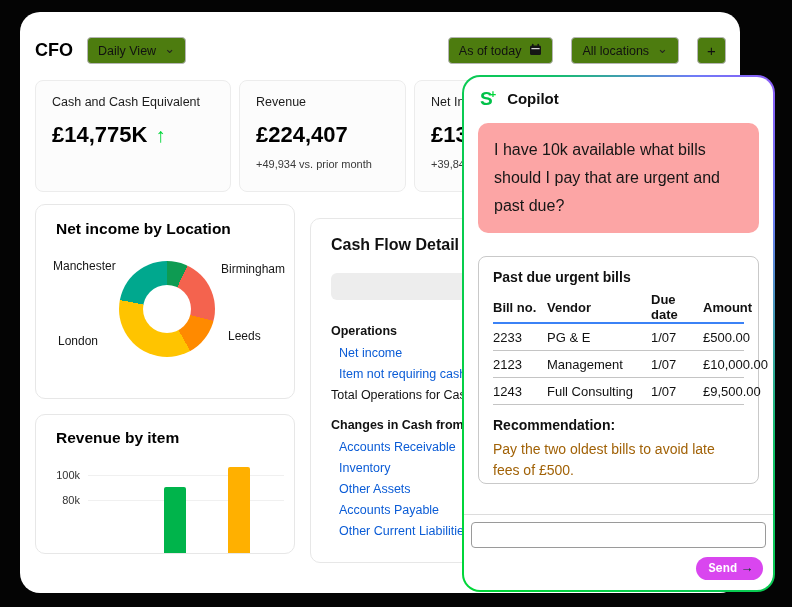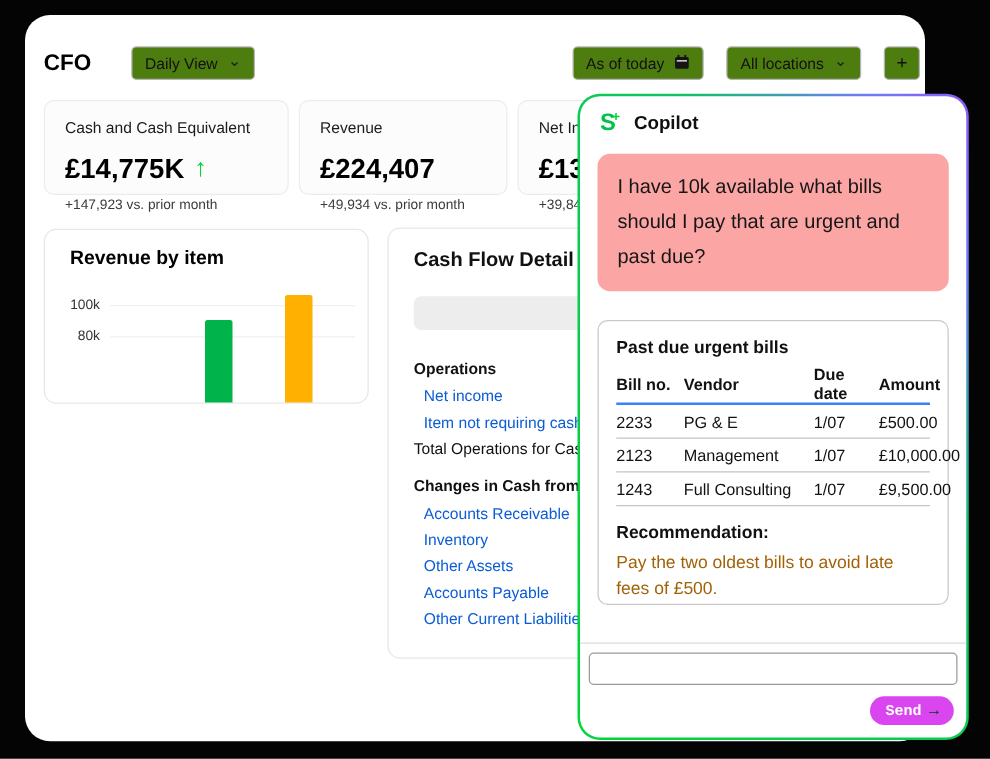--- a/index.html
+++ b/index.html
@@ -8,35 +8,35 @@
     width:792px; height:607px; position:relative; overflow:hidden;
     background:#040404;
     font-family:"Liberation Sans", sans-serif; color:#111;
   }
 
   
   .dashboard {
     position:absolute; left:20px; top:12px; width:720px; height:581px;
     background:#ffffff; border-radius:20px; overflow:hidden;
   }
-  .topbar { display:flex; align-items:center; gap:32px; padding:25px 4px 14px 15px; }
+  .topbar { display:flex; align-items:center; gap:14px; padding:25px 14px 14px 15px; }
   .app-title { font-size:18px; font-weight:bold; color:#000; }
   .btn {
     display:inline-flex; align-items:center; gap:8px;
     border:1px solid #b5b5b5; background:#4d7c0f; border-radius:4px;
     font-size:12.5px; color:#111; padding:5px 10px; height:27px; cursor:pointer;
     font-family:"Liberation Sans", sans-serif;
   }
   .chev { font-size:13px; line-height:8px; position:relative; top:-2px; color:#222; }
   .spacer { flex:1; }
   .right-group { display:flex; align-items:flex-end; gap:18px; }
   .plus-btn { width:29px; justify-content:center; font-size:15px; padding:0; }
 
   .kpi-row { display:flex; gap:8px; margin:2px 15px 0; }
-  .kpi-card { background:#fcfcfc; border:1px solid #ececec; border-radius:8px; padding:14px 16px; height:76px; }
+  .kpi-card { background:#fcfcfc; border:1px solid #ececec; border-radius:8px; padding:14px 16px; height:112px; }
   .kpi-card.k1 { width:196px; }
   .kpi-card.k2 { width:167px; }
   .kpi-card.k3 { flex:1; }
   .kpi-label { font-size:12.5px; color:#1c1c1c; margin-bottom:13px; white-space:nowrap; }
   .kpi-value { font-size:22px; font-weight:bold; color:#000; display:flex; align-items:center; gap:8px; }
   .kpi-arrow { color:#00D639; font-size:20px; font-weight:bold; }
   .kpi-delta { font-size:11px; color:#3a3a3a; margin-top:10px; white-space:nowrap; }
 
   .main-row { display:flex; gap:15px; margin:12px 15px 0; align-items:flex-start; }
   .left-col { width:260px; flex:none; }
@@ -143,40 +143,49 @@
     </div>
   </div>
 
   <div class="kpi-row">
     <div class="kpi-card k1">
       <div class="kpi-label">Cash and Cash Equivalent</div>
       <div class="kpi-value">
         <span>£14,775K</span>
         <span class="kpi-arrow">↑</span>
       </div>
-      <div class="kpi-delta">+147,923 vs. prior month</div>
     </div>
     <div class="kpi-card k2">
       <div class="kpi-label">Revenue</div>
       <div class="kpi-value">
           <span>£224,407</span>
         </div>
       <div class="kpi-delta">+49,934 vs. prior month</div>
     </div>
     <div class="kpi-card k3">
       <div class="kpi-label">Net In</div>
       <div class="kpi-value">
           <span>£13</span>
         </div>
       <div class="kpi-delta">+39,84</div>
     </div>
   </div>
 
   <div class="main-row">
     <div class="left-col">
+      <div class="card netincome-card">
+        <div class="card-title">Net income by Location</div>
+        <div class="donut" style="background: conic-gradient(rgb(14, 155, 82) 0%, rgb(14, 155, 82) 7%, rgb(244, 99, 78) 7%, rgb(244, 99, 78) 29%, rgb(255, 138, 0) 29%, rgb(255, 138, 0) 42%, rgb(255, 196, 0) 42%, rgb(255, 196, 0) 78%, rgb(0, 168, 142) 78%, rgb(0, 168, 142) 100%);">
+          <div class="donut-hole"></div>
+        </div>
+        <div class="donut-label lbl-manchester">Manchester</div>
+        <div class="donut-label lbl-birmingham">Birmingham</div>
+        <div class="donut-label lbl-london">London</div>
+        <div class="donut-label lbl-leeds">Leeds</div>
+      </div>
 
       <div class="card revenue-card">
         <div class="card-title">Revenue by item</div>
         <div class="gridline grid-1"></div>
         <div class="gridline grid-2"></div>
         <div class="tick tick-1">100k</div>
         <div class="tick tick-2">80k</div>
         <div></div>
       <div class="bar" style="left: 128px; height: 111px; background: rgb(0, 180, 75);"></div>
           <div class="bar" style="left: 192px; height: 131px; background: rgb(255, 176, 0);"></div>

